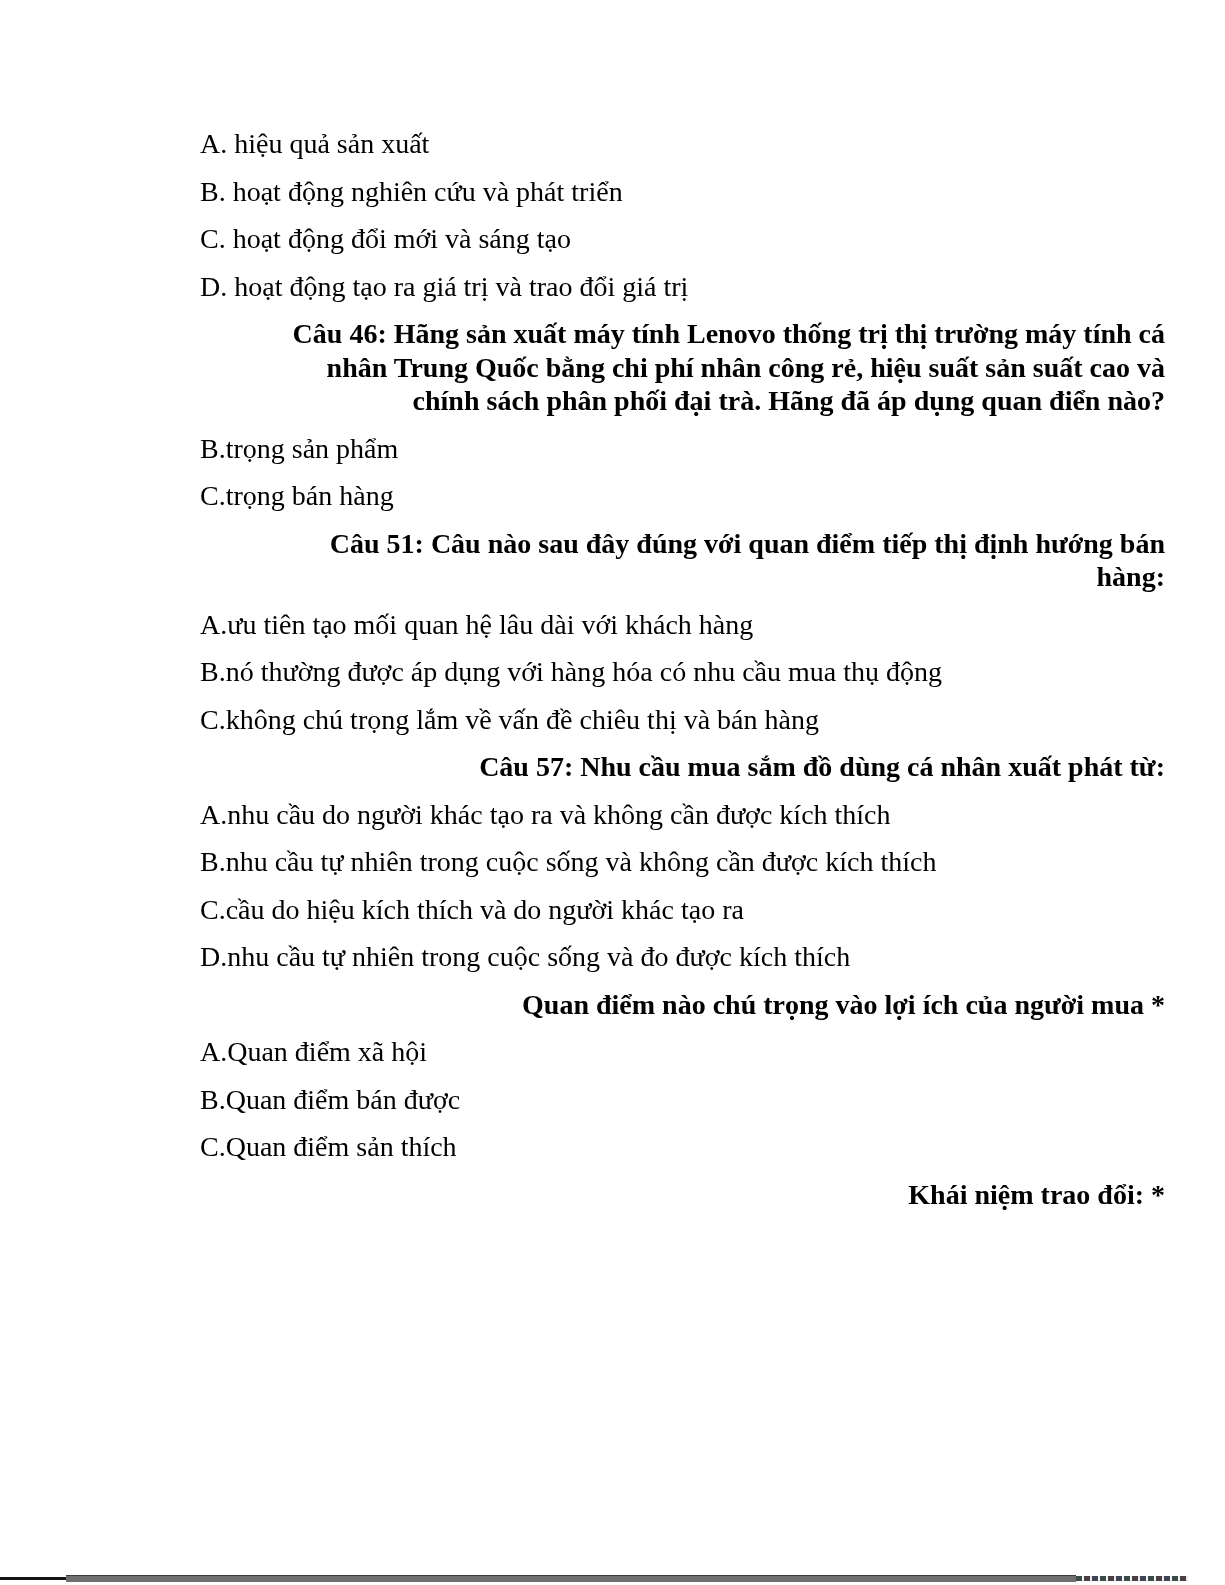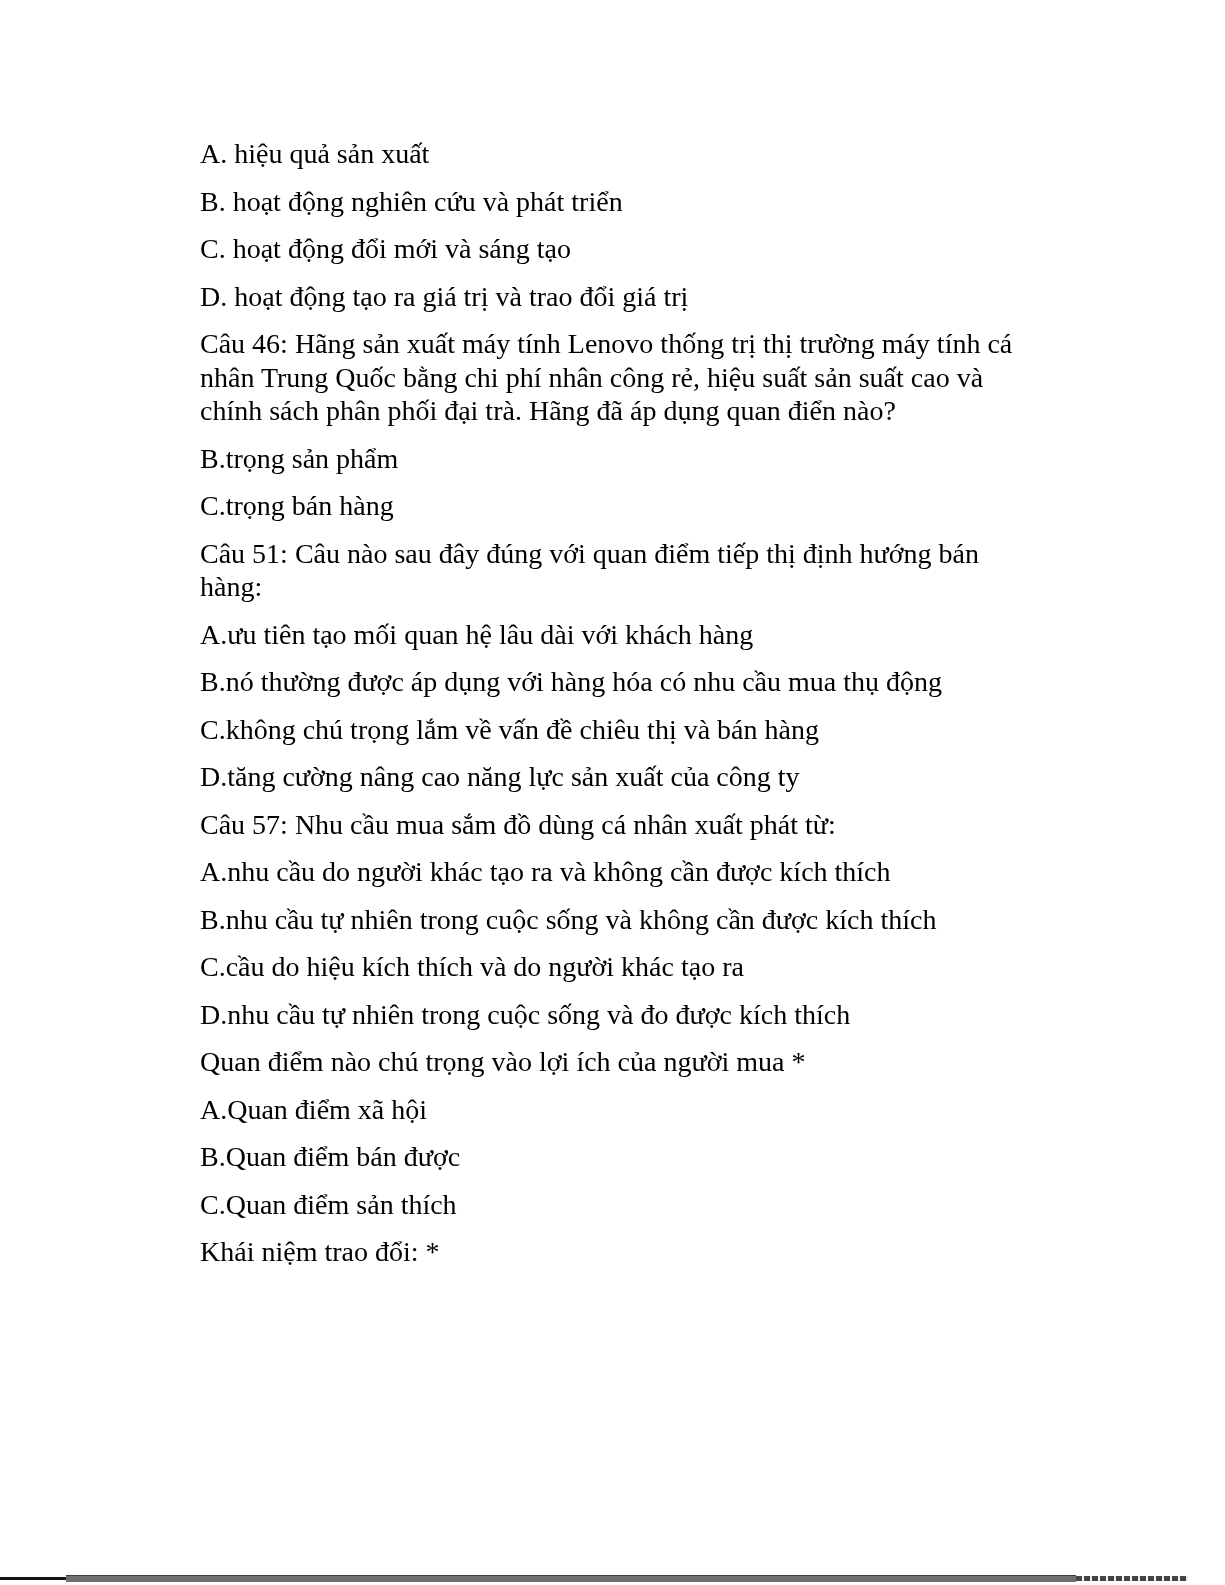--- a/index.html
+++ b/index.html
@@ -12,32 +12,33 @@
     width: 1225px;
     height: 1585px;
     background: #ffffff;
     overflow: hidden;
     font-family: "Liberation Serif", "DejaVu Serif", serif;
     color: #000000;
   }
   .content {
     position: absolute;
     left: 200px;
-    top: 137px;
+    top: 127px;
     width: 965px;
   }
   .content p {
     margin: 0 0 14px 0;
     font-size: 28px;
     line-height: 33.5px;
     white-space: pre-line;
     color: #000000;
   }
   .content p.question {
-    font-weight: normal;
+    font-weight: bold;
+    text-align: right;
   }
   
   .rule-black {
     position: absolute;
     left: 0;
     top: 1577px;
     width: 66px;
     height: 3px;
     background: #141414;
   }
@@ -82,21 +83,20 @@
 nhân Trung Quốc bằng chi phí nhân công rẻ, hiệu suất sản suất cao và
 chính sách phân phối đại trà. Hãng đã áp dụng quan điển nào?</p>
     <p>B.trọng sản phẩm</p>
     <p>C.trọng bán hàng</p>
 
     <p class="question">Câu 51: Câu nào sau đây đúng với quan điểm tiếp thị định hướng bán
 hàng:</p>
     <p>A.ưu tiên tạo mối quan hệ lâu dài với khách hàng</p>
     <p>B.nó thường được áp dụng với hàng hóa có nhu cầu mua thụ động</p>
     <p>C.không chú trọng lắm về vấn đề chiêu thị và bán hàng</p>
-    <p>D.tăng cường nâng cao năng lực sản xuất của công ty</p>
 
     <p class="question">Câu 57: Nhu cầu mua sắm đồ dùng cá nhân xuất phát từ:</p>
     <p>A.nhu cầu do người khác tạo ra và không cần được kích thích</p>
     <p>B.nhu cầu tự nhiên trong cuộc sống và không cần được kích thích</p>
     <p>C.cầu do hiệu kích thích và do người khác tạo ra</p>
     <p>D.nhu cầu tự nhiên trong cuộc sống và đo được kích thích</p>
 
     <p class="question">Quan điểm nào chú trọng vào lợi ích của người mua *</p>
     <p>A.Quan điểm xã hội</p>
     <p>B.Quan điểm bán được</p>

